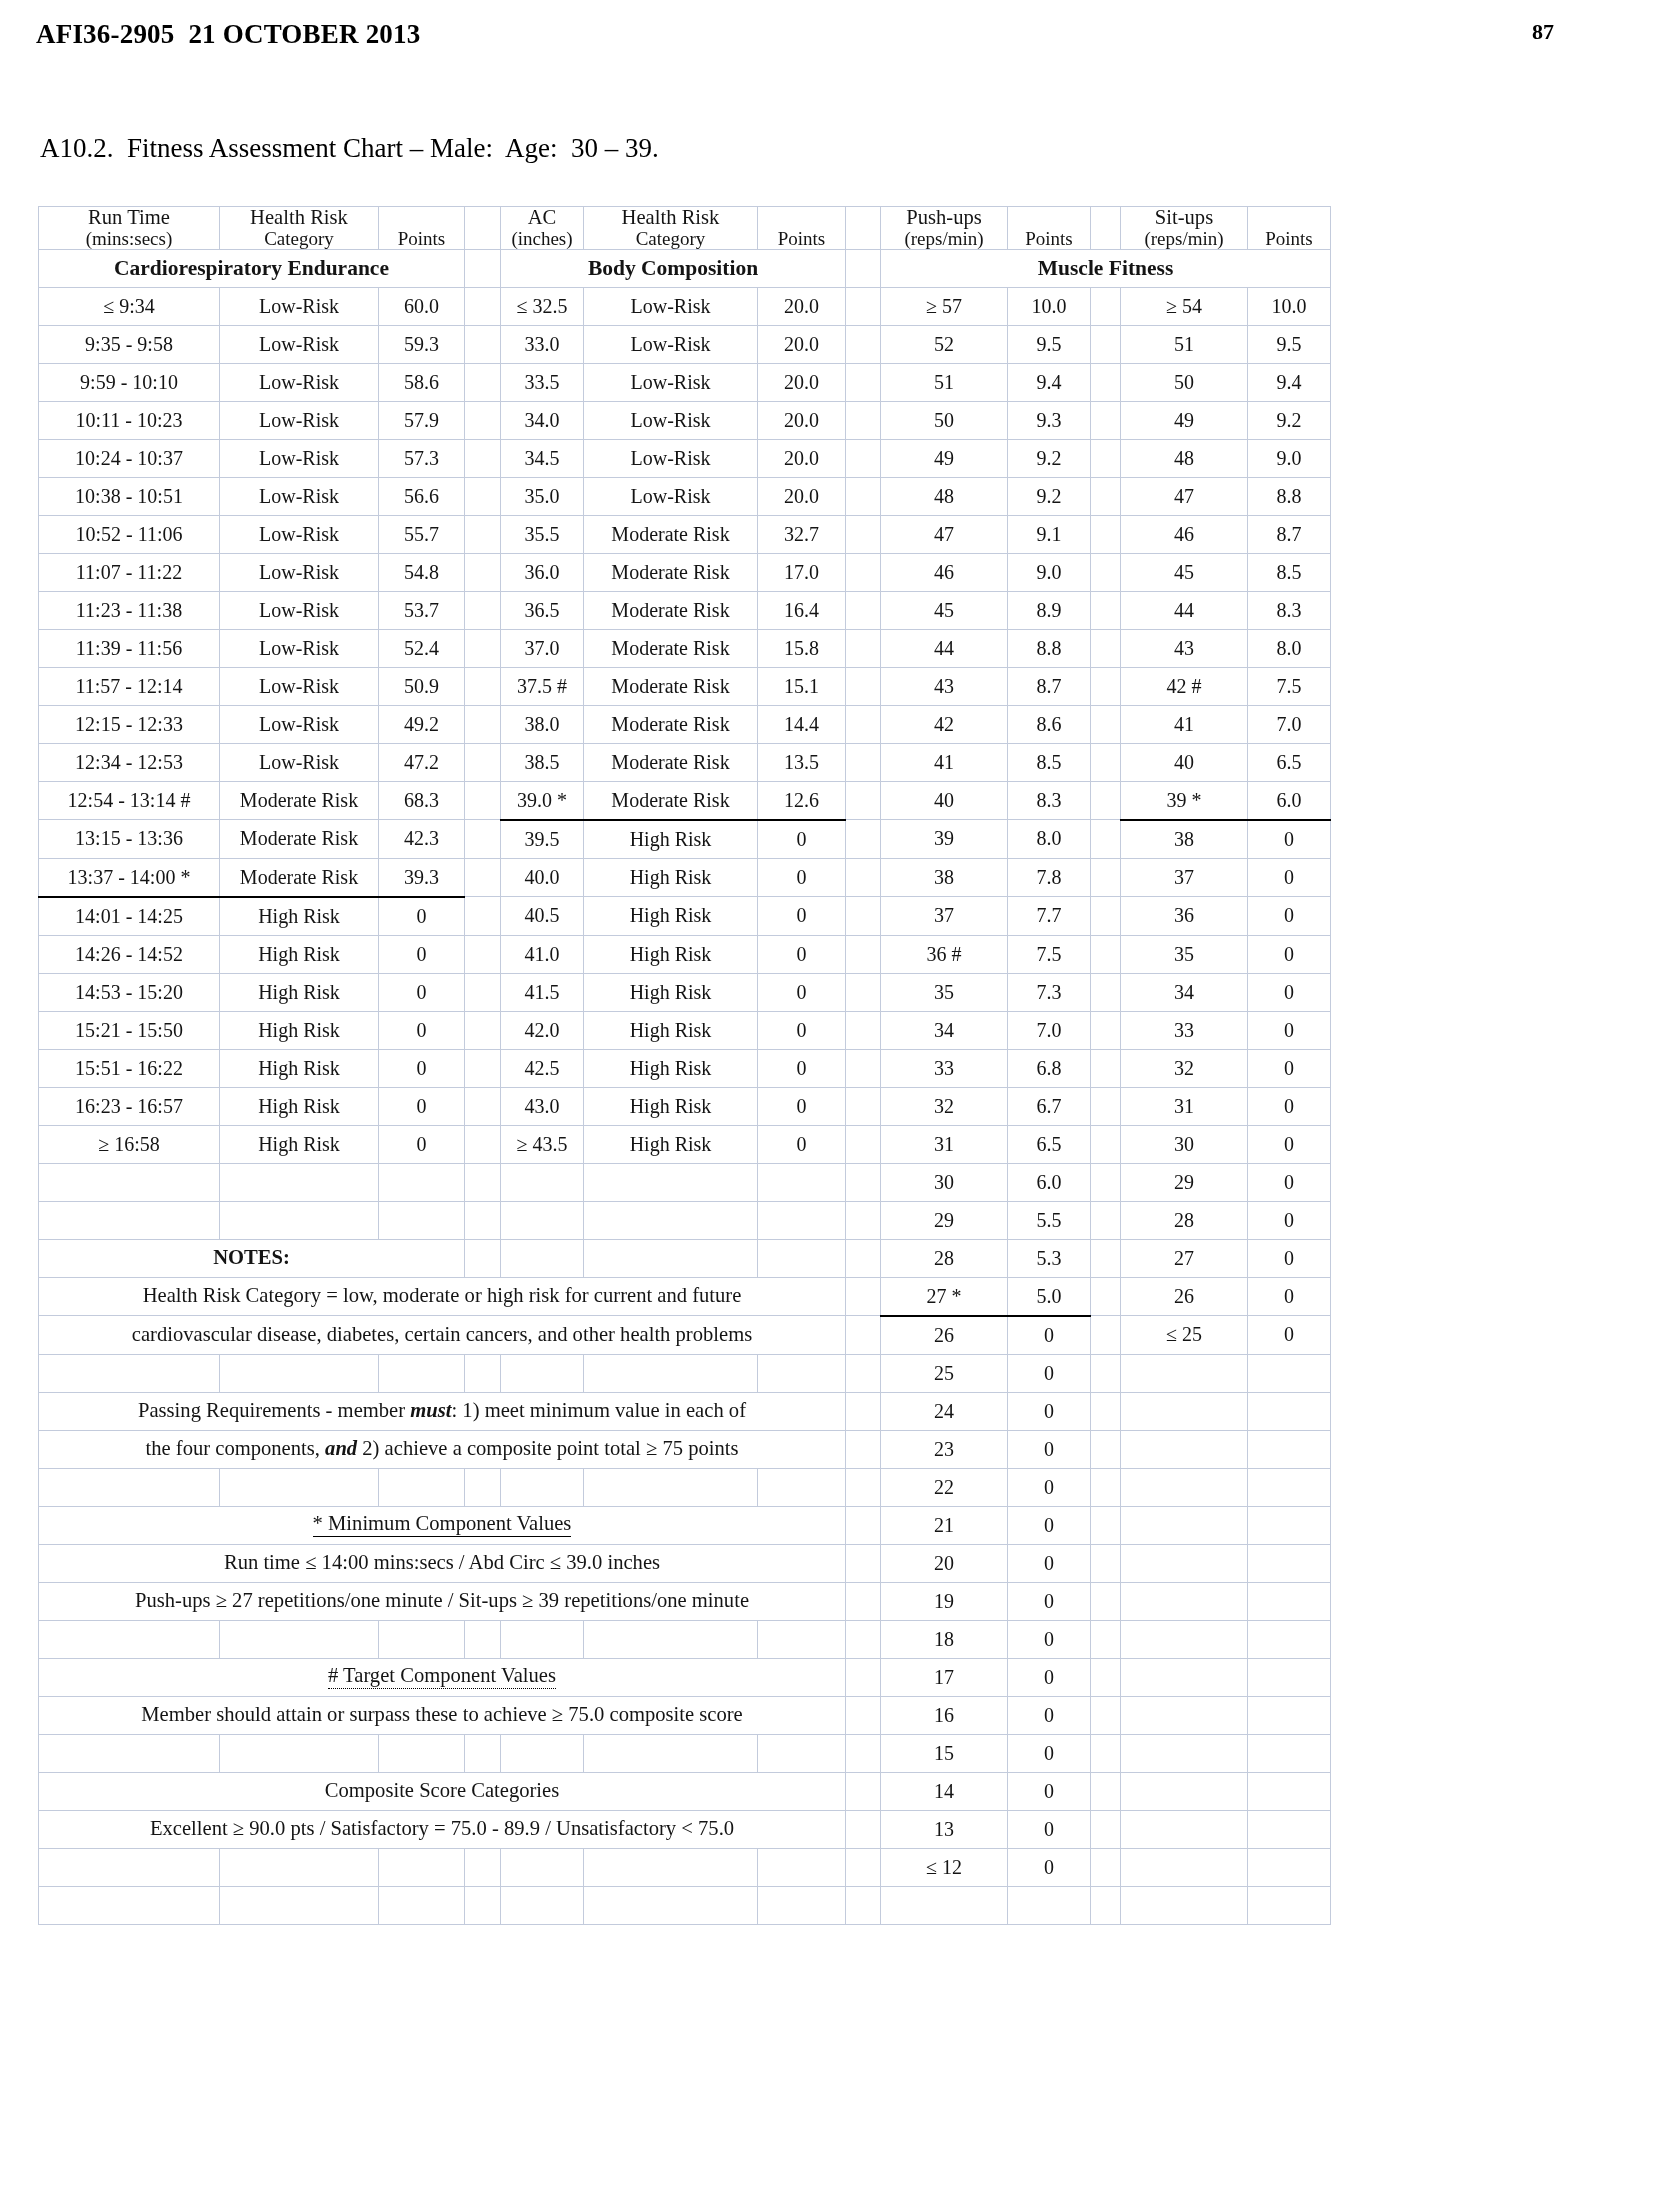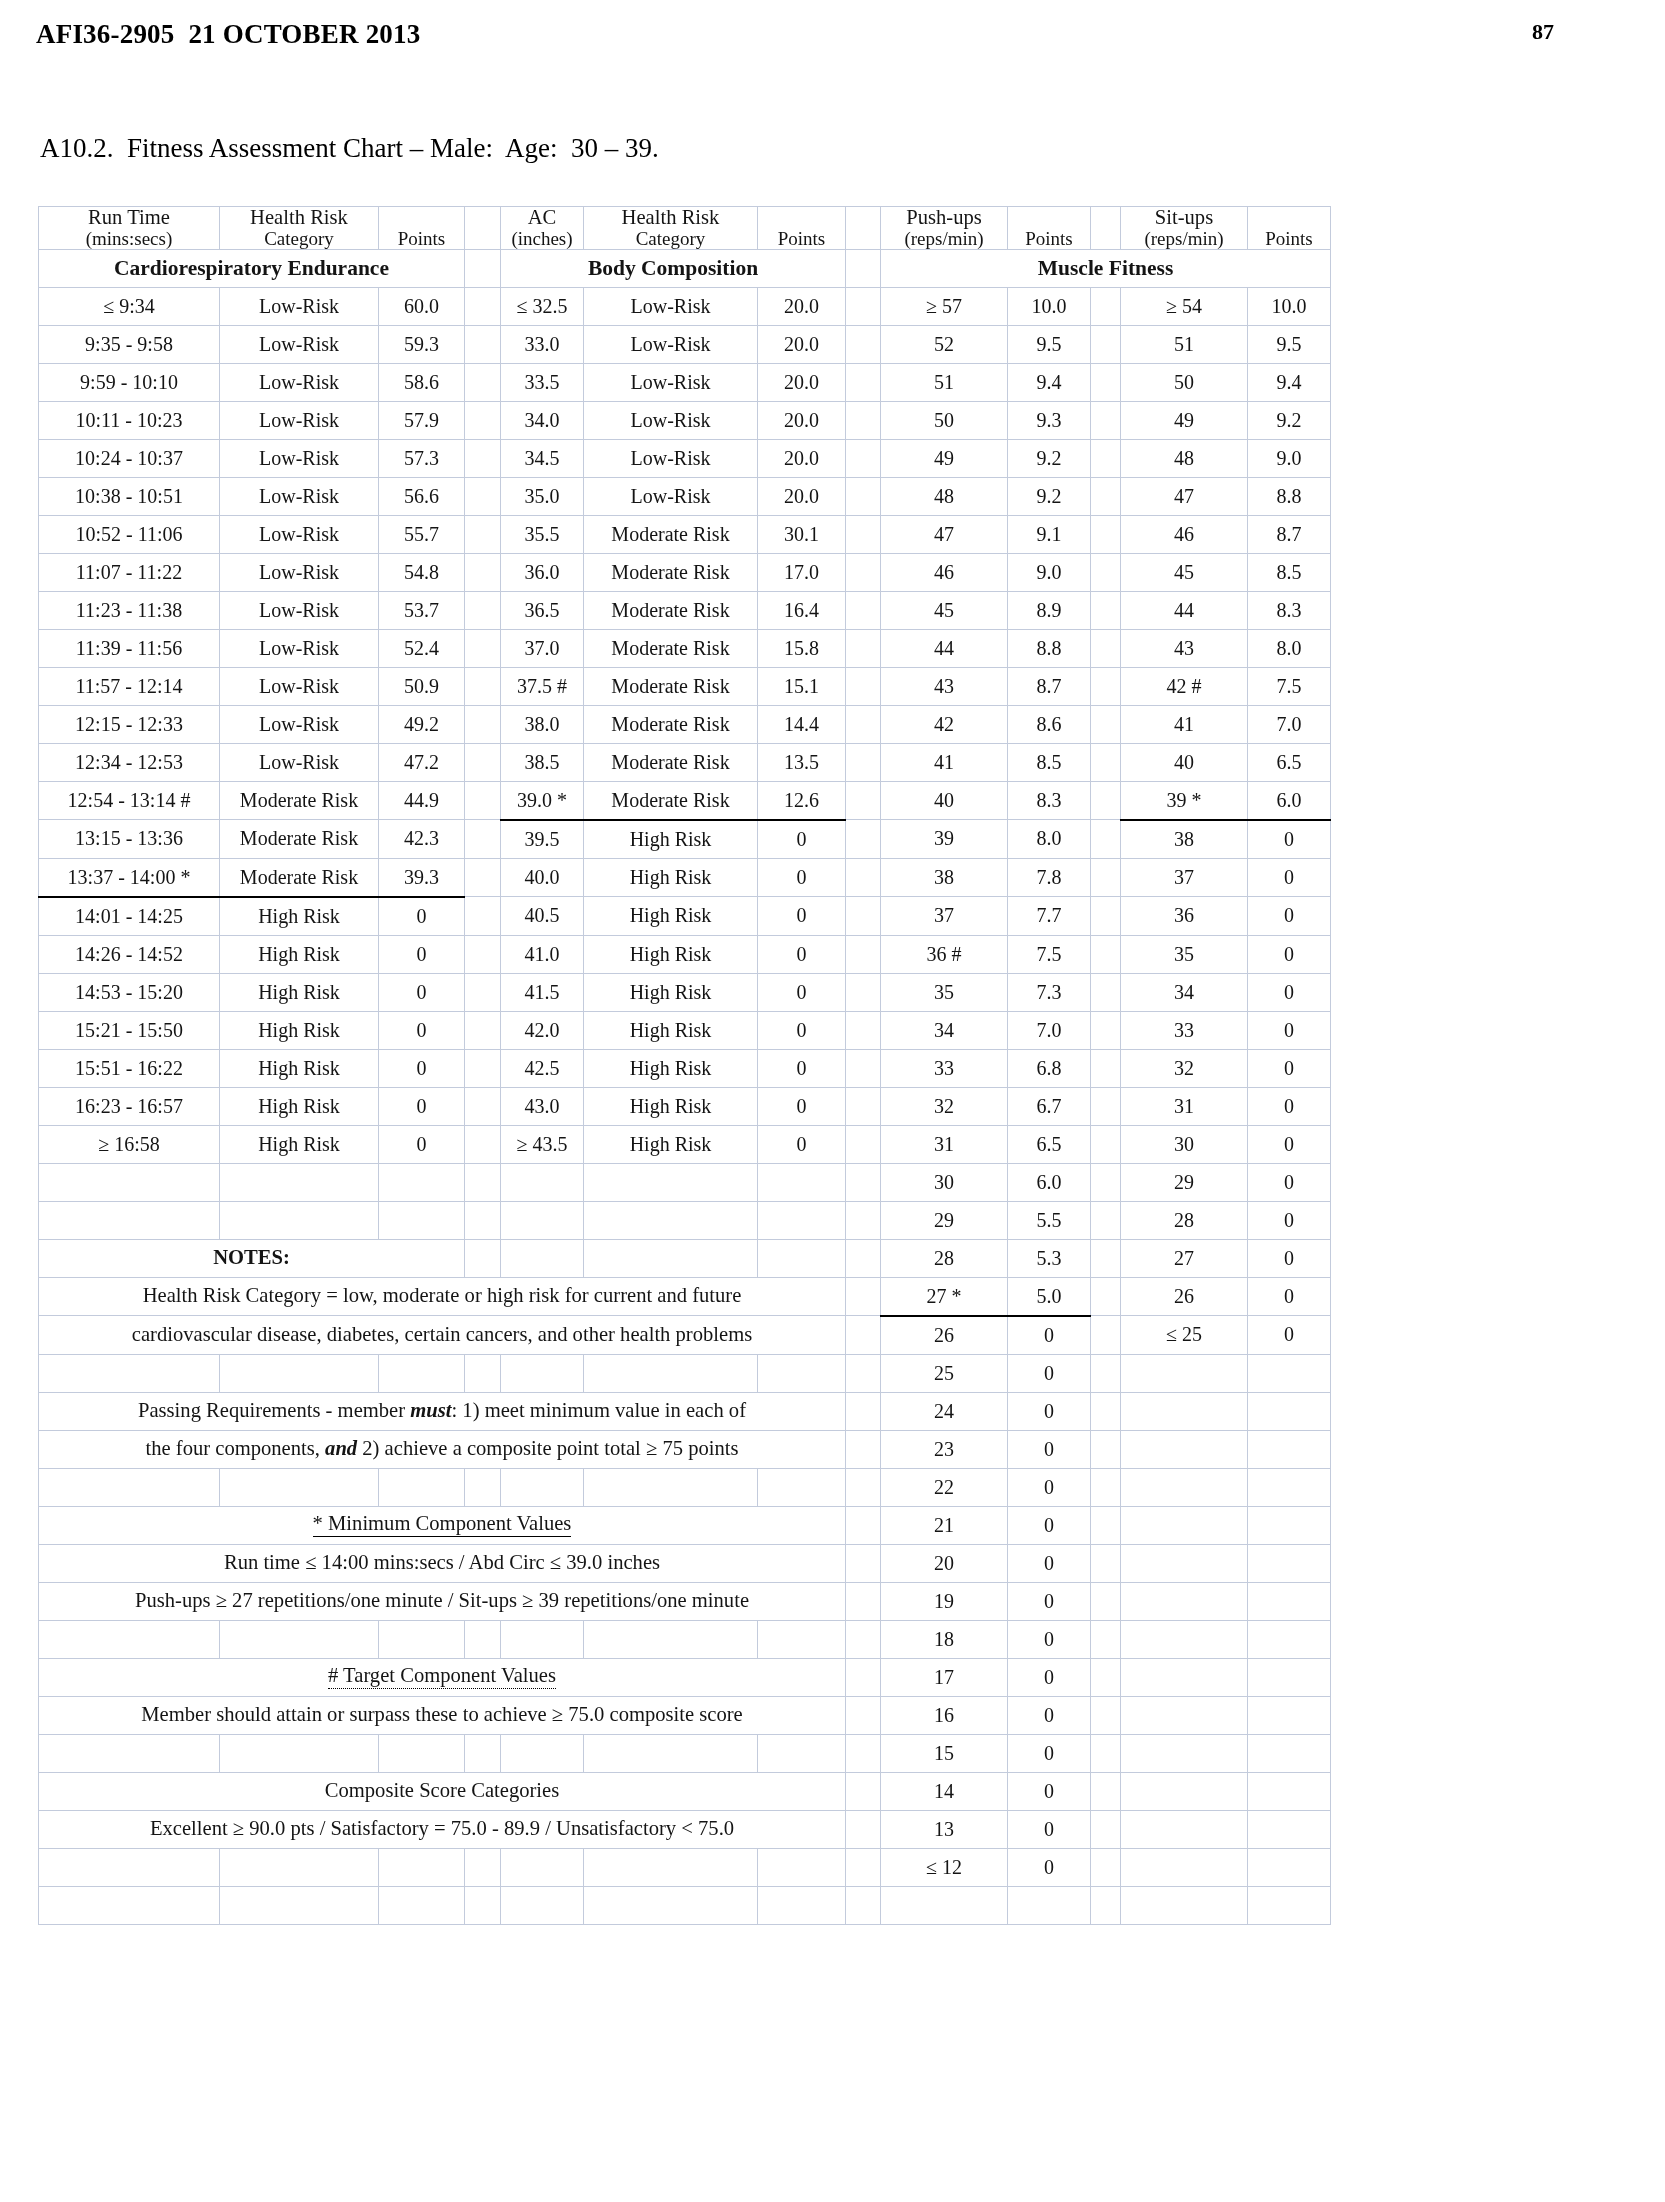--- a/index.html
+++ b/index.html
@@ -301,21 +301,21 @@
             <td class="cell">47</td>
             <td class="cell">8.8</td>
           </tr>
           <tr>
             <td class="cell">10:52 - 11:06</td>
             <td class="cell">Low-Risk</td>
             <td class="cell">55.7</td>
             <td class="grp-gap"></td>
             <td class="cell">35.5</td>
             <td class="cell">Moderate Risk</td>
-            <td class="cell">30.1</td>
+            <td class="cell">32.7</td>
             <td class="grp-gap"></td>
             <td class="cell">47</td>
             <td class="cell">9.1</td>
             <td class="grp-gap"></td>
             <td class="cell">46</td>
             <td class="cell">8.7</td>
           </tr>
           <tr>
             <td class="cell">11:07 - 11:22</td>
             <td class="cell">Low-Risk</td>
@@ -402,21 +402,21 @@
             <td class="grp-gap"></td>
             <td class="cell">41</td>
             <td class="cell">8.5</td>
             <td class="grp-gap"></td>
             <td class="cell">40</td>
             <td class="cell">6.5</td>
           </tr>
           <tr>
             <td class="cell dash-below">12:54 - 13:14 #</td>
             <td class="cell dash-below">Moderate Risk</td>
-            <td class="cell dash-below">44.9</td>
+            <td class="cell dash-below">68.3</td>
             <td class="grp-gap"></td>
             <td class="cell solid-below">39.0 *</td>
             <td class="cell solid-below">Moderate Risk</td>
             <td class="cell solid-below">12.6</td>
             <td class="grp-gap"></td>
             <td class="cell">40</td>
             <td class="cell">8.3</td>
             <td class="grp-gap"></td>
             <td class="cell solid-below">39 *</td>
             <td class="cell solid-below">6.0</td>

